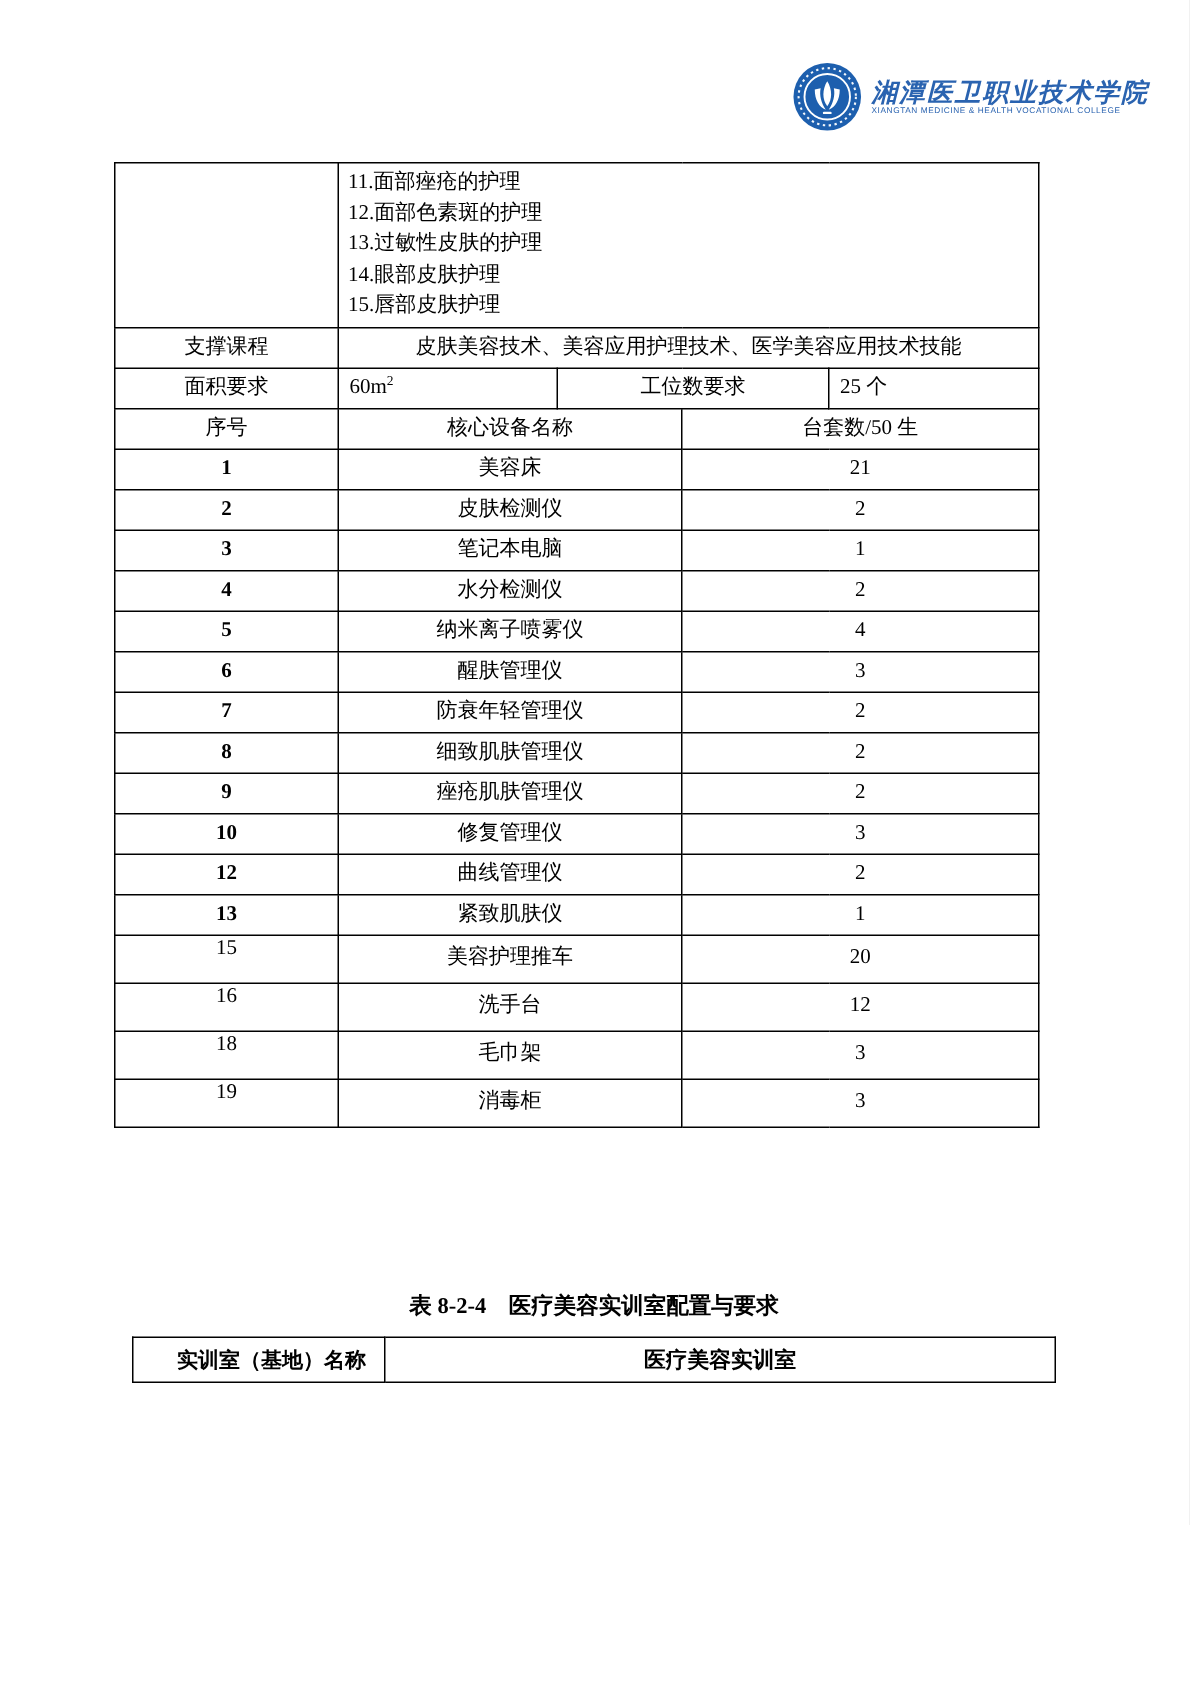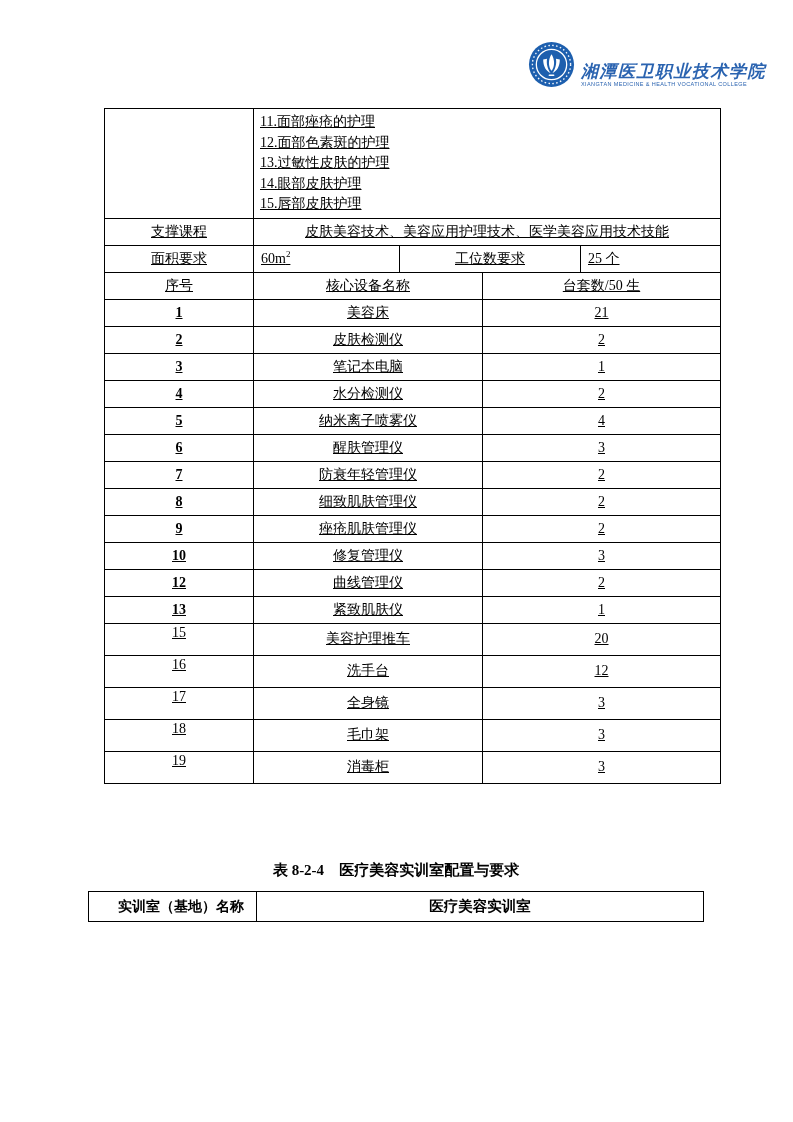--- a/index.html
+++ b/index.html
@@ -8,39 +8,39 @@
     width:793px;height:1122px;
     margin:0 auto;
     background:#ffffff;
     font-family:"Liberation Serif","DejaVu Serif",serif;
     color:#000;
     overflow:hidden;
   }
   
   .logo{
     position:absolute;top:41px;left:528px;
-    display:flex;align-items:flex-end;gap:6px;
+    display:flex;align-items:center;gap:6px;
   }
   .emblem{width:47px;height:47px;flex:0 0 auto;}
   .logo-text{display:flex;flex-direction:column;justify-content:center;}
   .logo-cn{
     color:#2a63b0;font-size:17px;font-weight:bold;
     letter-spacing:1.5px;line-height:19px;
     font-style:italic;
     font-family:"Liberation Serif","DejaVu Serif",serif;
     white-space:nowrap;
   }
   .logo-en{
     color:#2a63b0;font-size:5.5px;letter-spacing:.4px;line-height:7px;
     font-family:"Liberation Sans","DejaVu Sans",sans-serif;
     white-space:nowrap;
   }
   
   table{border-collapse:collapse;table-layout:fixed;}
-  .t1{position:absolute;left:104px;top:108px;width:616px;text-decoration:underline;}
+  .t1{position:absolute;left:76px;top:108px;width:616px;}
   .t1 td{
     border:1px solid #000;
     font-size:14px;text-align:center;vertical-align:middle;
     padding:0;height:26px;line-height:1.25;
   }
   .t1 td.list-cell{
     text-align:left;vertical-align:middle;padding:3px 6px;height:99px;
   }
   .list-cell .li{line-height:20.5px;font-size:14px;}
   .t1 td.left-cell{text-align:left;padding-left:7px;margin-top:32px;}
@@ -185,25 +185,20 @@
           <td class="num">15</td>
           <td colspan="2">美容护理推车</td>
           <td colspan="2">20</td>
         </tr>
         <tr class="equip-row tall">
           <td class="num">16</td>
           <td colspan="2">洗手台</td>
           <td colspan="2">12</td>
         </tr>
         <tr class="equip-row tall">
-          <td class="num">17</td>
-          <td colspan="2">全身镜</td>
-          <td colspan="2">3</td>
-        </tr>
-        <tr class="equip-row tall">
           <td class="num">18</td>
           <td colspan="2">毛巾架</td>
           <td colspan="2">3</td>
         </tr>
         <tr class="equip-row tall">
           <td class="num">19</td>
           <td colspan="2">消毒柜</td>
           <td colspan="2">3</td>
         </tr>
       </tbody>

